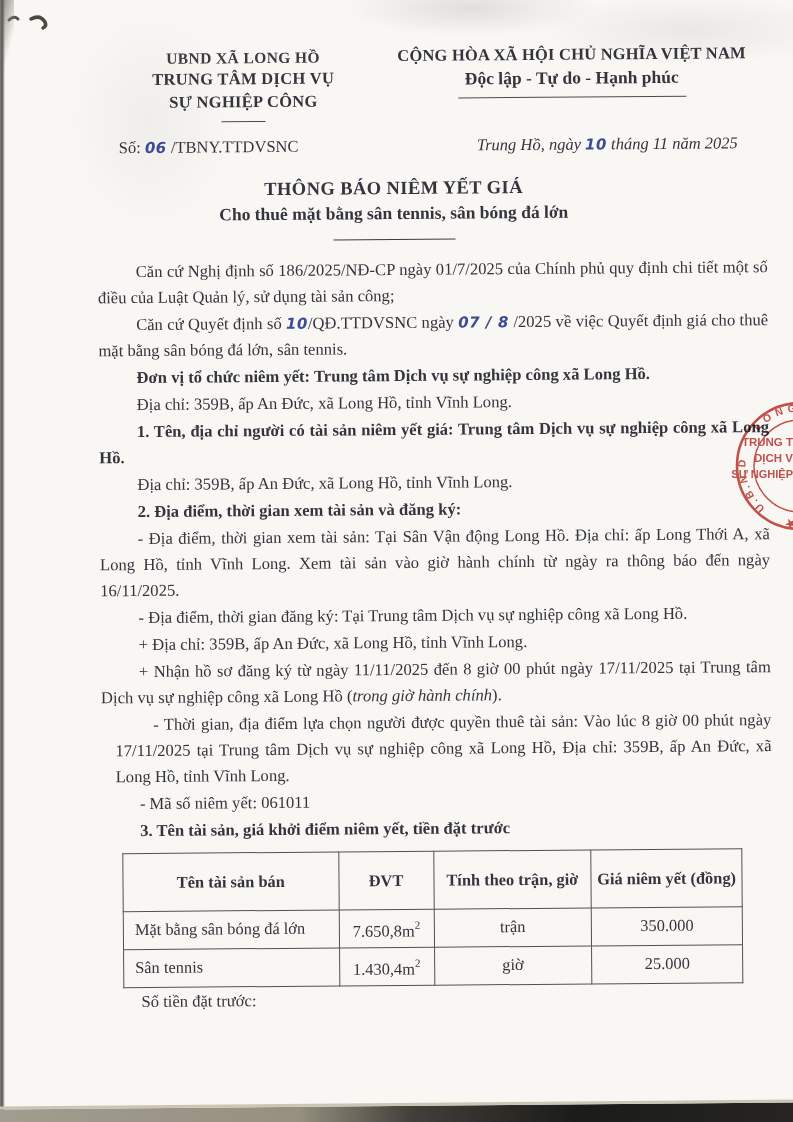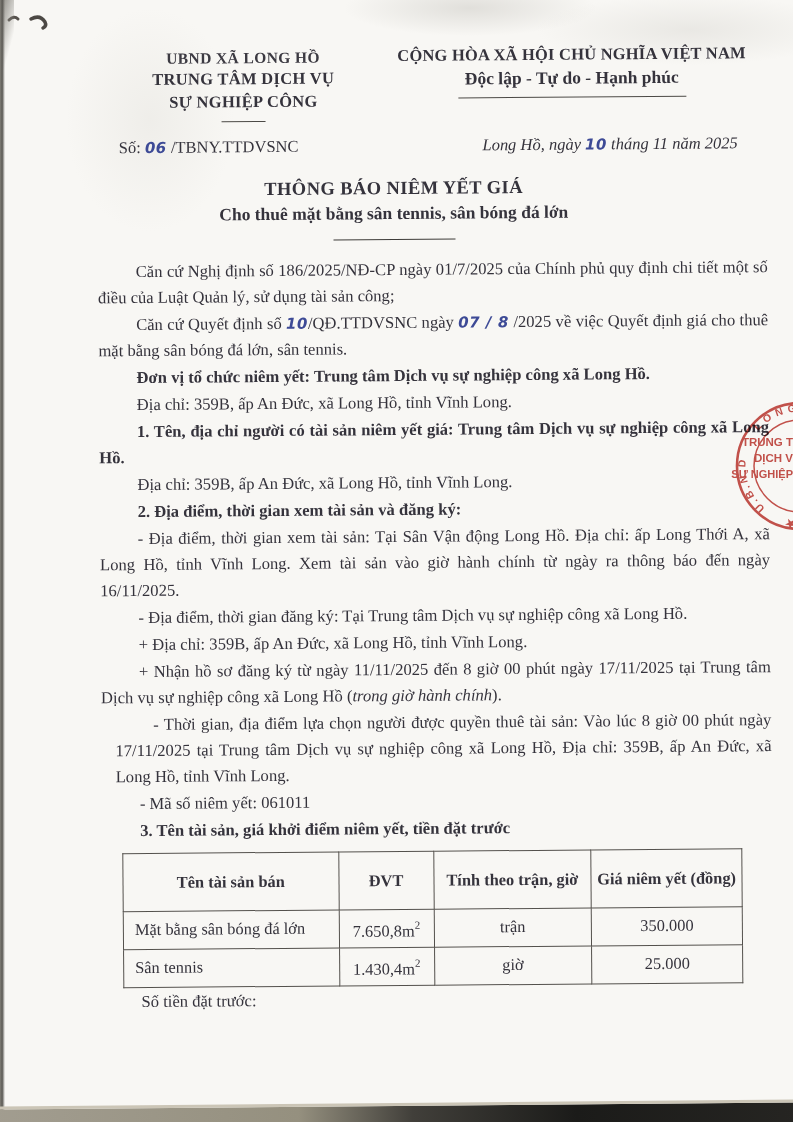--- a/index.html
+++ b/index.html
@@ -91,21 +91,21 @@
       </div>
       <div class="nat">
         <div class="nat-1">CỘNG HÒA XÃ HỘI CHỦ NGHĨA VIỆT NAM</div>
         <div class="nat-2">Độc lập - Tự do - Hạnh phúc</div>
         <div class="nat-rule"></div>
       </div>
     </div>
 
     <div class="meta">
       <div class="doc-no"><span>Số: </span><span class="hand">06</span><span> /TBNY.TTDVSNC</span></div>
-      <div class="date"><span>Long Hồ, ngày </span><span class="hand">10</span><span> tháng 11 năm 2025</span></div>
+      <div class="date"><span>Trung Hồ, ngày </span><span class="hand">10</span><span> tháng 11 năm 2025</span></div>
     </div>
 
     <div class="title-block">
       <div class="title-1">THÔNG BÁO NIÊM YẾT GIÁ</div>
       <div class="title-2">Cho thuê mặt bằng sân tennis, sân bóng đá lớn</div>
       <div class="title-rule"></div>
     </div>
 
     <div class="content">
       <p>Căn cứ Nghị định số 186/2025/NĐ-CP ngày 01/7/2025 của Chính phủ quy định chi tiết một số điều của Luật Quản lý, sử dụng tài sản công;</p>

